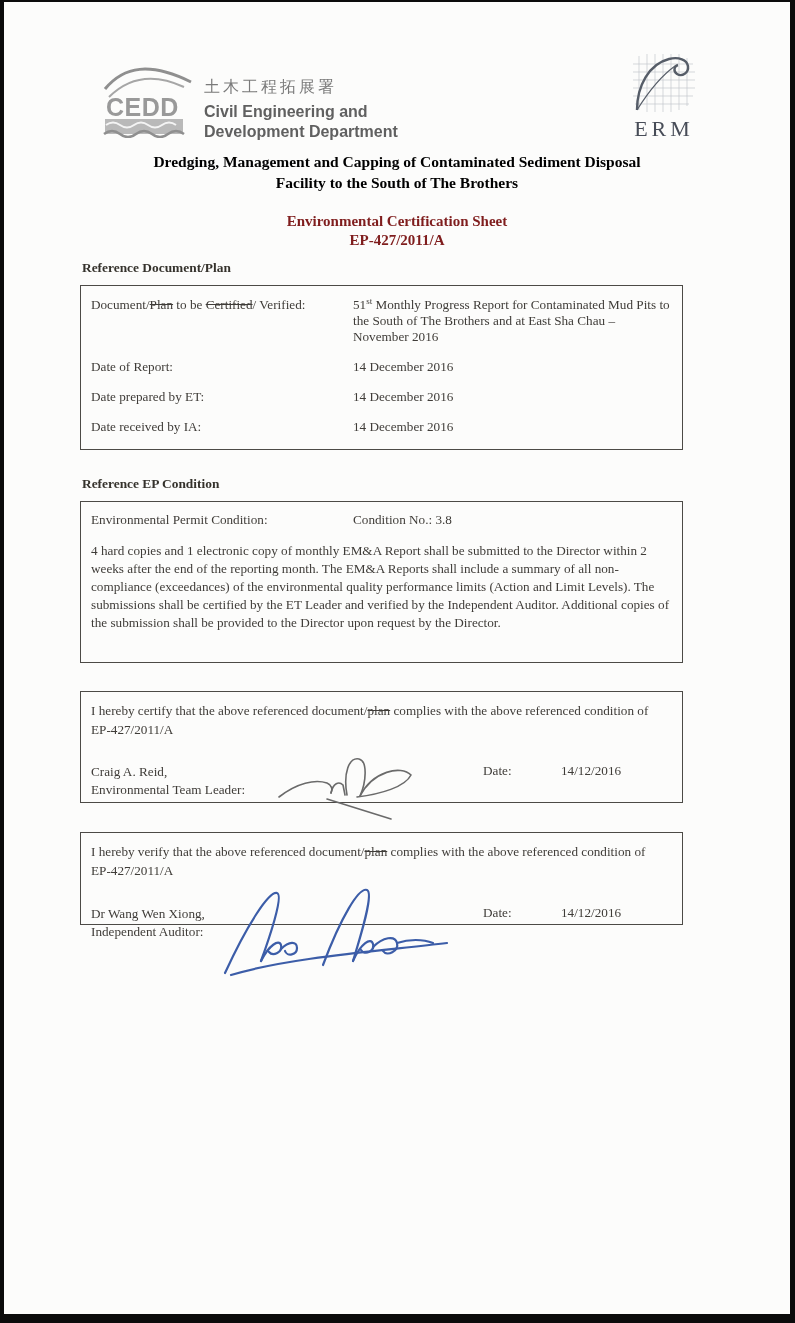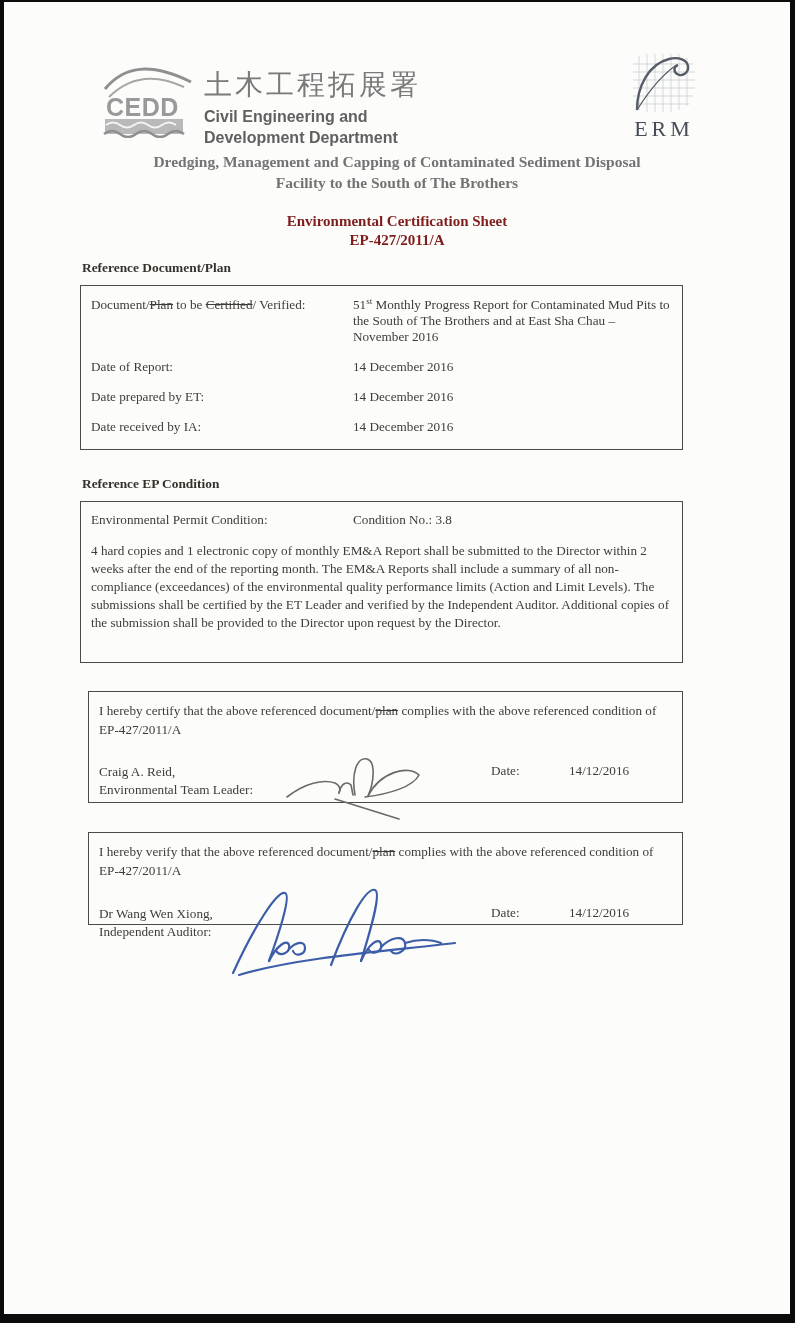--- a/index.html
+++ b/index.html
@@ -12,47 +12,47 @@
     border-right:5px solid #0b0b0b;
     border-bottom:9px solid #0b0b0b;
     font-family:"Liberation Serif", serif;
     color:#3f3c38;
     overflow:hidden;
   }
   
   .cedd { position:absolute; left:98px; top:56px; display:flex; align-items:flex-start; }
   .cedd-mark { width:92px; height:80px; }
   .cedd-text { margin-left:10px; font-family:"Liberation Sans", sans-serif; color:#6b6b6b; }
-  .cedd-cn { font-size:28px; letter-spacing:3px; color:#7a7a7a; line-height:1.1; margin-top:12px; }
+  .cedd-cn { font-size:16px; letter-spacing:3px; color:#7a7a7a; line-height:1.1; margin-top:20px; }
   .cedd-en { font-size:16px; font-weight:bold; color:#606060; line-height:1.3; margin-top:6px; }
   .erm { position:absolute; left:617px; top:50px; width:86px; text-align:center; }
   .erm-mark { width:78px; height:62px; display:block; margin:0 auto; }
   .erm-name { font-family:"Liberation Serif", serif; font-size:22px; letter-spacing:4px; color:#474c57; margin-top:2px; }
   
   .doc-title { position:absolute; top:149px; left:0; width:100%; text-align:center;
-               font-weight:bold; font-size:15.5px; line-height:21px; color:#737373; }
+               font-weight:bold; font-size:15.5px; line-height:21px; color:#000000; }
   .doc-subtitle { position:absolute; top:210px; left:0; width:100%; text-align:center;
                font-weight:bold; font-size:15px; line-height:19px; color:#7f1d1d; }
   
   .content { position:absolute; left:76px; top:258px; width:603px; font-size:13.2px; }
   .sec-head { font-weight:bold; font-size:13.4px; color:#35322c; margin:0 0 9px 2px; }
   .box { border:1px solid #4c4a46; background:transparent; }
   .gap { height:26px; }
   .kv { display:flex; padding:0 10px; }
   .k { width:262px; flex-shrink:0; }
   .v { flex:1; }
   sup.st { font-size:9px; vertical-align:super; line-height:0; }
   .strike { text-decoration:line-through; }
   .box1 { padding:11px 0 14px; }
   .box1 .kv { margin-bottom:14px; }
   .box1 .kv:last-child { margin-bottom:0; }
   .box1 .kv.dates { margin-top:13px; }
   .box2 { padding:10px 0 30px; }
   .box2 .para { padding:14px 12px 0 10px; line-height:1.37; }
-  .certbox { padding:10px 0 12px; position:relative;margin-left:8px; }
+  .certbox { padding:10px 0 12px; position:relative; }
   .statement { padding:0 14px 0 10px; line-height:1.38; }
   .signrow { display:flex; position:relative; padding:0 10px; }
   .signer { width:250px; line-height:1.35; }
   .sig-et { position:absolute; left:188px; top:-14px; width:168px; height:78px; }
   .sig-ia { position:absolute; left:130px; top:-32px; width:260px; height:108px; }
   .date-label { width:78px; margin-left:142px; }
   .date-val { flex:1; }
   .box3 { height:112px; }
   .box3 .signrow { margin-top:24px; }
   .box4 { height:93px; }

